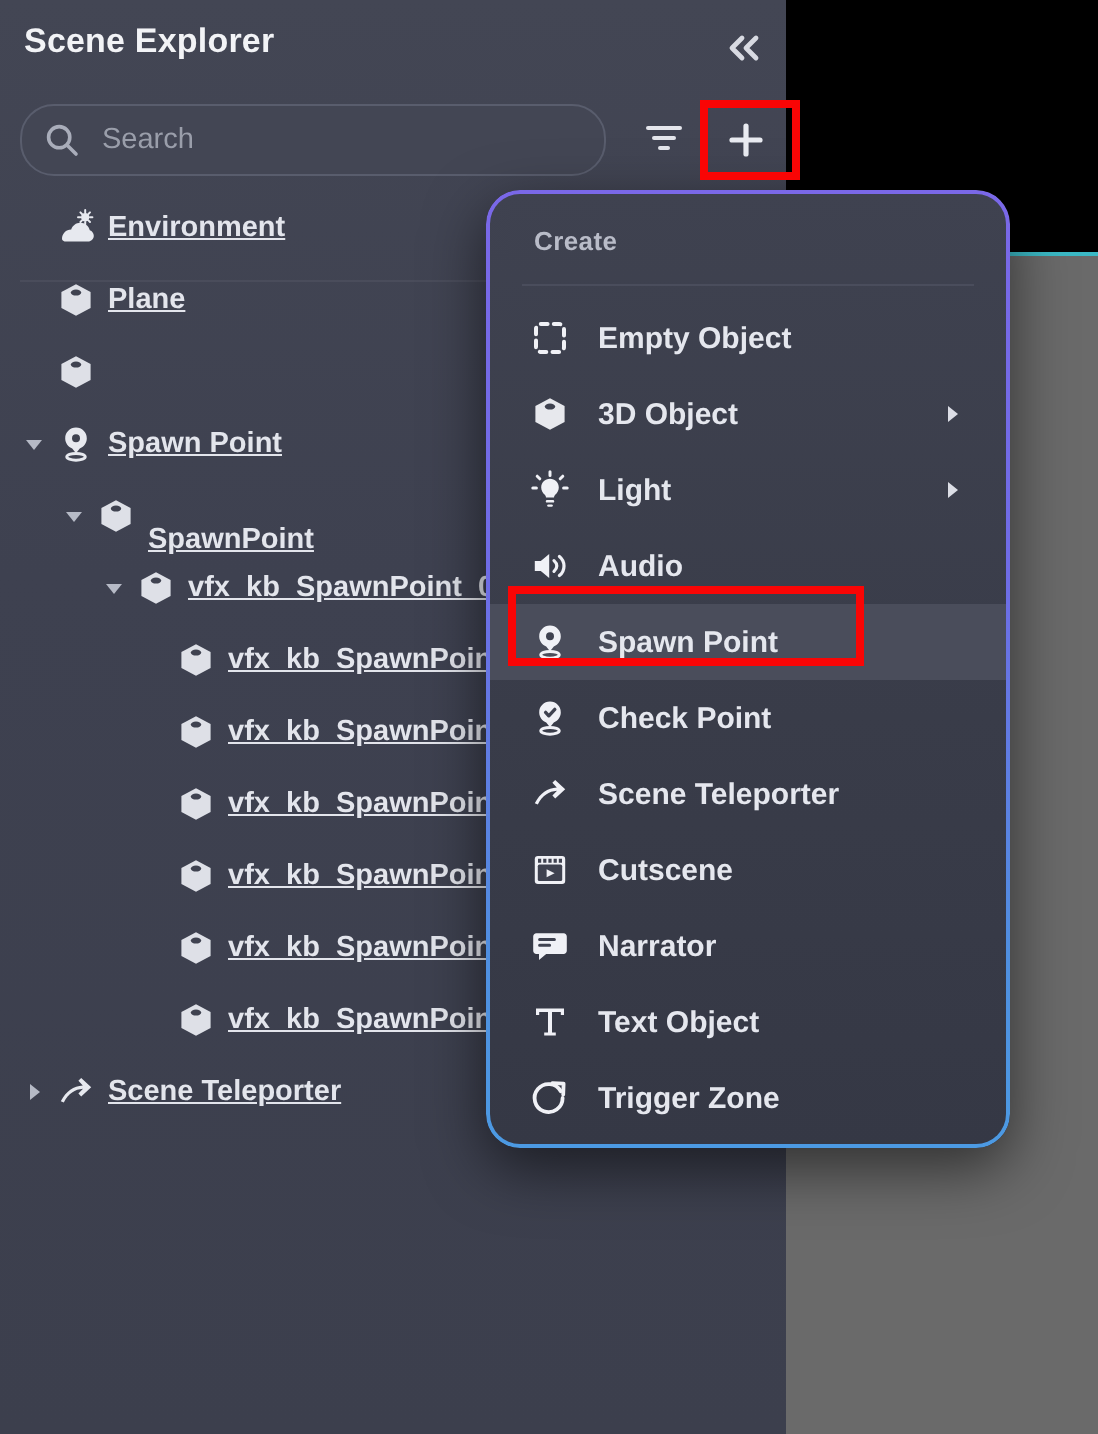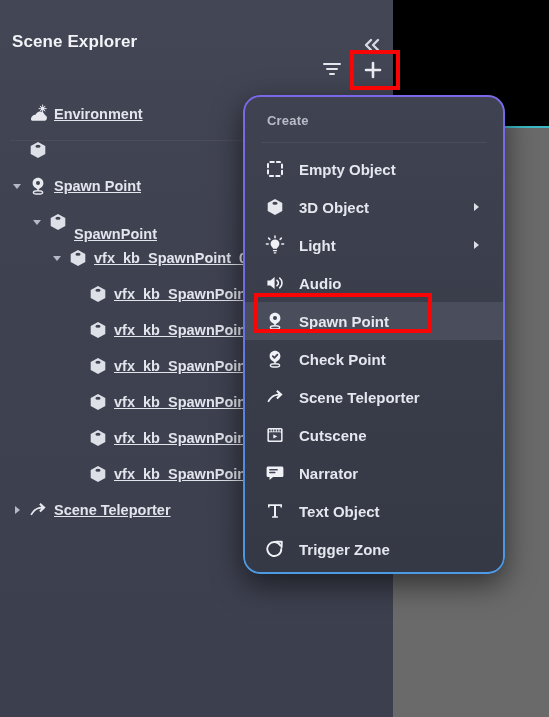--- a/index.html
+++ b/index.html
@@ -25,21 +25,21 @@
     background:#45d9e8;opacity:.85;
   }
 
   
   .panel{
     position:absolute;left:0;top:0;width:393px;height:717px;
     background:#3f4250;
     background-image:linear-gradient(180deg,#434654 0%,#3e4150 40%,#3c3f4d 100%);
   }
   .panel-header{
-    position:absolute;left:0;top:0;width:313px;height:46px;margin-top:21px;
+    position:absolute;left:0;top:0;width:313px;height:46px;
   }
   .panel-title{
     position:absolute;left:12px;top:11px;
     font-size:17px;font-weight:bold;color:#f2f3f6;letter-spacing:.1px;
   }
   .collapse-btn{
     position:absolute;left:358px;top:12px;width:28px;height:24px;
     display:flex;align-items:center;justify-content:center;
     color:#d8dae2;
   }
@@ -159,20 +159,29 @@
     <div class="panel-header">
       <div class="panel-title">Scene Explorer</div>
       <div class="collapse-btn">
         <svg width="20" height="16" viewBox="0 0 20 16" fill="none" stroke="currentColor" stroke-width="2.4" stroke-linecap="round" stroke-linejoin="round">
           <polyline points="9,3 4,8 9,13"></polyline>
           <polyline points="16,3 11,8 16,13"></polyline>
         </svg>
       </div>
     </div>
 
+    <div class="search-box">
+      <span class="search-icon">
+        <svg width="18" height="18" viewBox="0 0 18 18" fill="none" stroke="currentColor" stroke-width="1.8" stroke-linecap="round">
+          <circle cx="7.6" cy="7.6" r="5.3"></circle>
+          <line x1="11.6" y1="11.6" x2="16" y2="16"></line>
+        </svg>
+      </span>
+      <input class="search-input" type="text" value="" placeholder="Search" style="">
+    </div>
 
     <div class="filter-btn">
       <svg width="24" height="24" viewBox="0 0 24 24" fill="none" stroke="currentColor" stroke-width="2" stroke-linecap="round">
         <line x1="4" y1="7" x2="20" y2="7"></line>
         <line x1="7" y1="12" x2="17" y2="12"></line>
         <line x1="10" y1="17" x2="14" y2="17"></line>
       </svg>
     </div>
 
     <div class="add-btn">
@@ -195,20 +204,29 @@
           </span>
           <span class="lbl" style="left: 54px;">Environment</span>
         </div>
         <div class="row">
           <span class="ico" style="left: 28px;">
             <svg width="20" height="20" viewBox="0 0 20 20" fill="currentColor">
               <path d="M10 2.1 17.3 6v8L10 17.9 2.7 14V6z" fill="currentColor" opacity=".95"></path>
               <ellipse cx="10" cy="6.3" rx="2.6" ry="1.5" fill="#3f4250"></ellipse>
             </svg>
           </span>
+          <span class="lbl" style="left: 54px;">Plane</span>
+        </div>
+        <div class="row">
+          <span class="ico" style="left: 28px;">
+            <svg width="20" height="20" viewBox="0 0 20 20" fill="currentColor">
+              <path d="M10 2.1 17.3 6v8L10 17.9 2.7 14V6z" fill="currentColor" opacity=".95"></path>
+              <ellipse cx="10" cy="6.3" rx="2.6" ry="1.5" fill="#3f4250"></ellipse>
+            </svg>
+          </span>
         </div>
         <div class="row">
           <span class="arrow" style="left: 10px;">
             <svg width="10" height="10" viewBox="0 0 10 10" fill="currentColor">
               <path d="M1 3h8L5 8z"></path>
             </svg>
           </span>
           <span class="ico" style="left: 28px;">
             <svg width="20" height="20" viewBox="0 0 20 20" fill="currentColor">
               <path d="M10 1.8c-3 0-5.4 2.4-5.4 5.4 0 2.3 1.6 4.3 3.5 5l1.9 2.4 1.9-2.4c1.9-.7 3.5-2.7 3.5-5 0-3-2.4-5.4-5.4-5.4z"></path>

